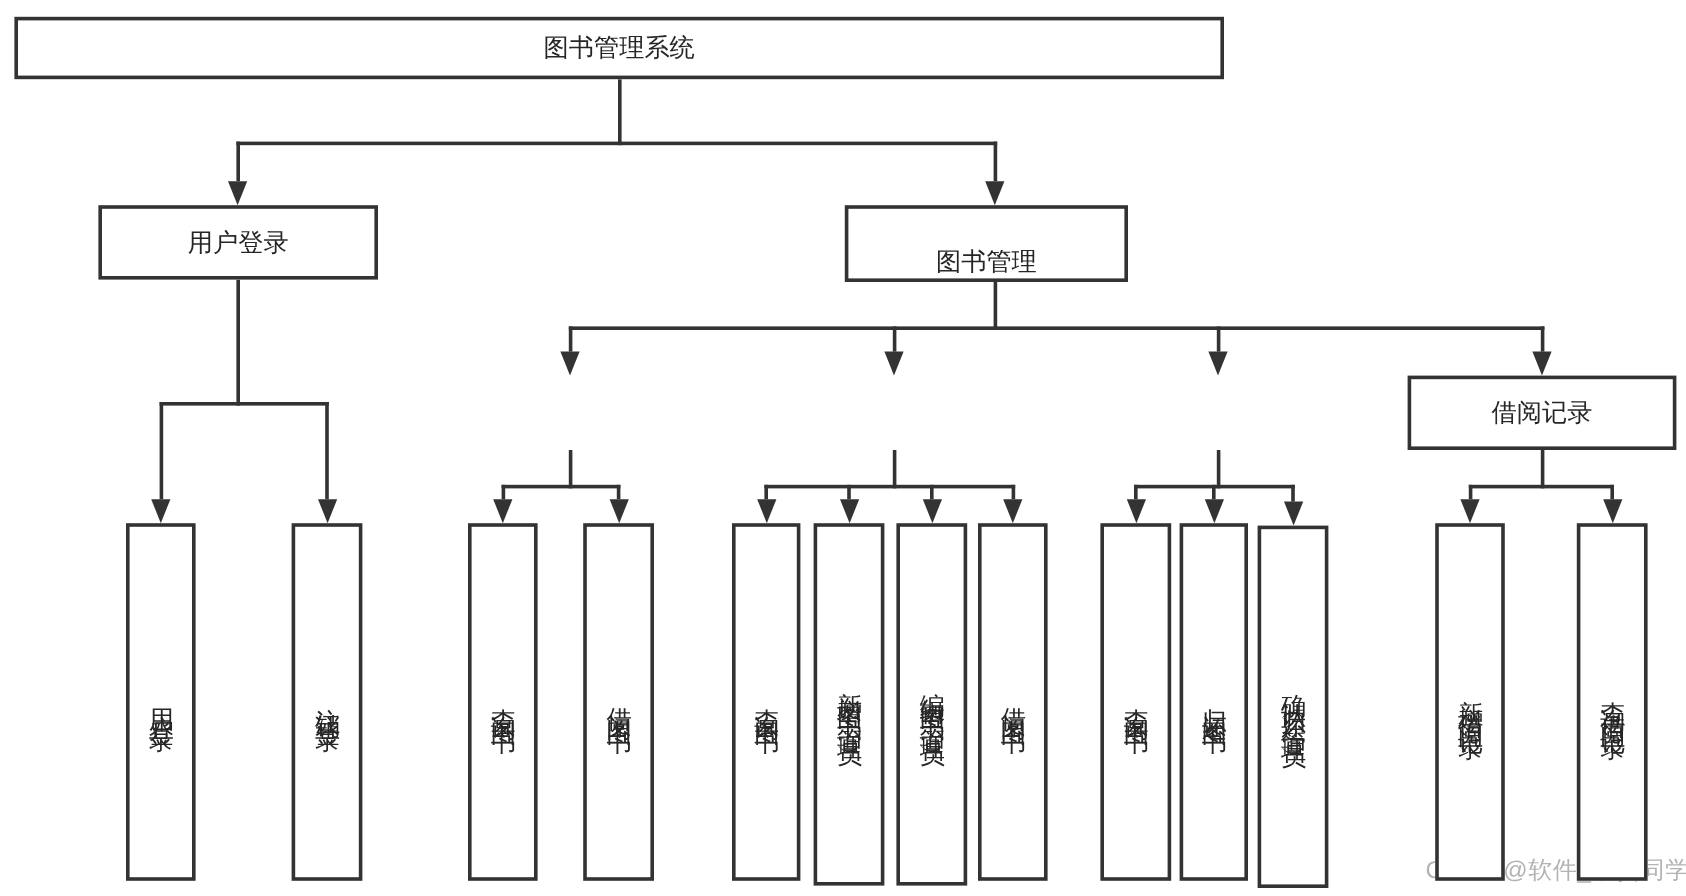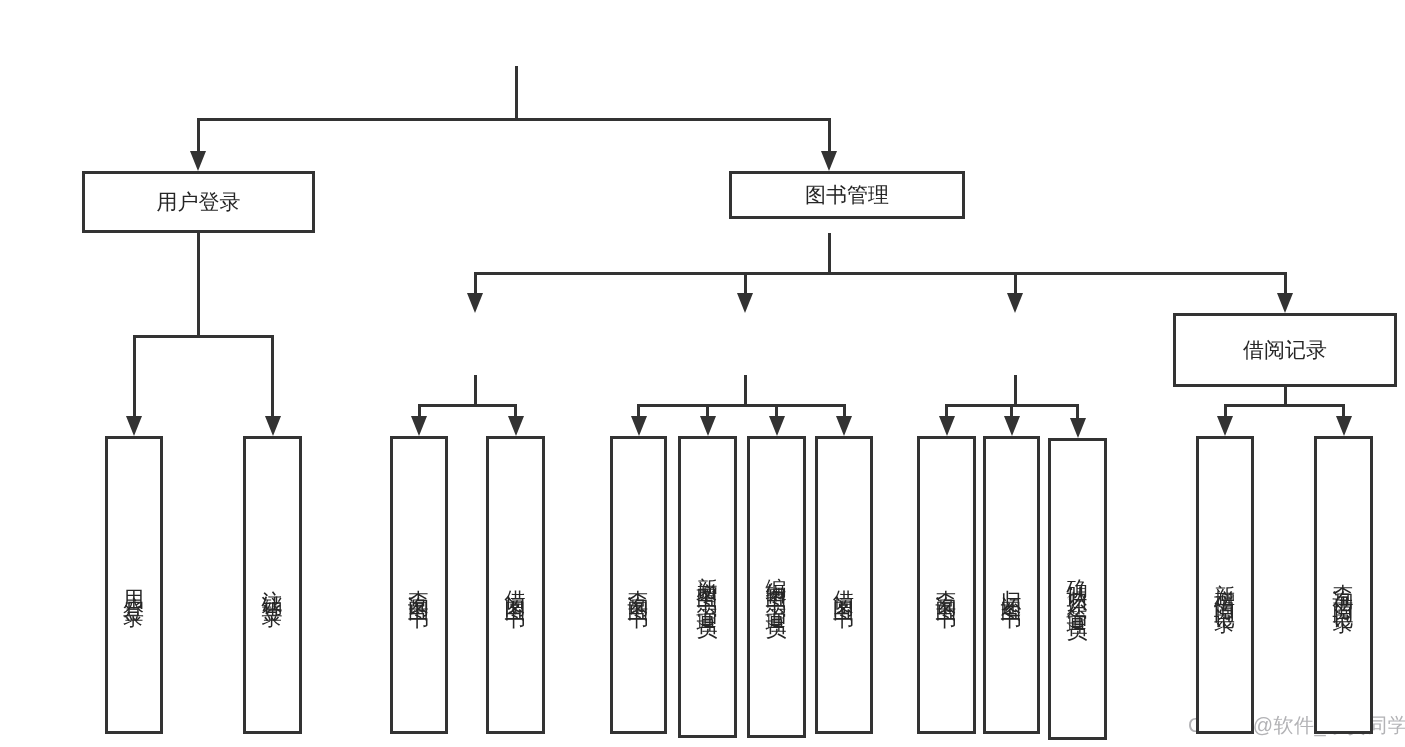--- a/index.html
+++ b/index.html
@@ -78,27 +78,30 @@
     <div class="line" style="left: 1010px; top: 404px; width: 3px; height: 12px;"></div>
     <div class="arrow" style="left: 1003.5px; top: 416px;"></div>
     <div class="line" style="left: 1076px; top: 404px; width: 3px; height: 14px;"></div>
     <div class="arrow" style="left: 1069.5px; top: 418px;"></div>
     <div class="line" style="left: 1283.5px; top: 375px; width: 3px; height: 32px;"></div>
     <div class="line" style="left: 1223.5px; top: 404px; width: 121.5px; height: 3px;"></div>
     <div class="line" style="left: 1223.5px; top: 404px; width: 3px; height: 12px;"></div>
     <div class="arrow" style="left: 1217px; top: 416px;"></div>
     <div class="line" style="left: 1342px; top: 404px; width: 3px; height: 12px;"></div>
     <div class="arrow" style="left: 1335.5px; top: 416px;"></div>
+    <div class="node" style="left: 12px; top: 14px; width: 1008px; height: 52px;">
+      <span class="lbl">图书管理系统</span>
+    </div>
     <div class="node" style="left: 82px; top: 171px; width: 233px; height: 62px;">
       <span class="lbl">用户登录</span>
     </div>
-    <div class="node" style="left: 729px; top: 171px; width: 236px; height: 48px;">
+    <div class="node" style="left: 704px; top: 171px; width: 236px; height: 64px; align-items: flex-end;">
       <span class="lbl">图书管理</span>
     </div>
-    <div class="node" style="left: 1173px; top: 313px; width: 224px; height: 74px;">
+    <div class="node" style="left: 1173px; top: 313px; width: 224px; height: 62px;">
       <span class="lbl">借阅记录</span>
     </div>
     <div class="node vertical" style="left: 105px; top: 436px; width: 58px; height: 298px;">
       <span class="lbl">用户登录</span>
     </div>
     <div class="node vertical" style="left: 243px; top: 436px; width: 59px; height: 298px;">
       <span class="lbl">注销登录</span>
     </div>
     <div class="node vertical" style="left: 390px; top: 436px; width: 58px; height: 298px;">
       <span class="lbl">查询图书</span>

